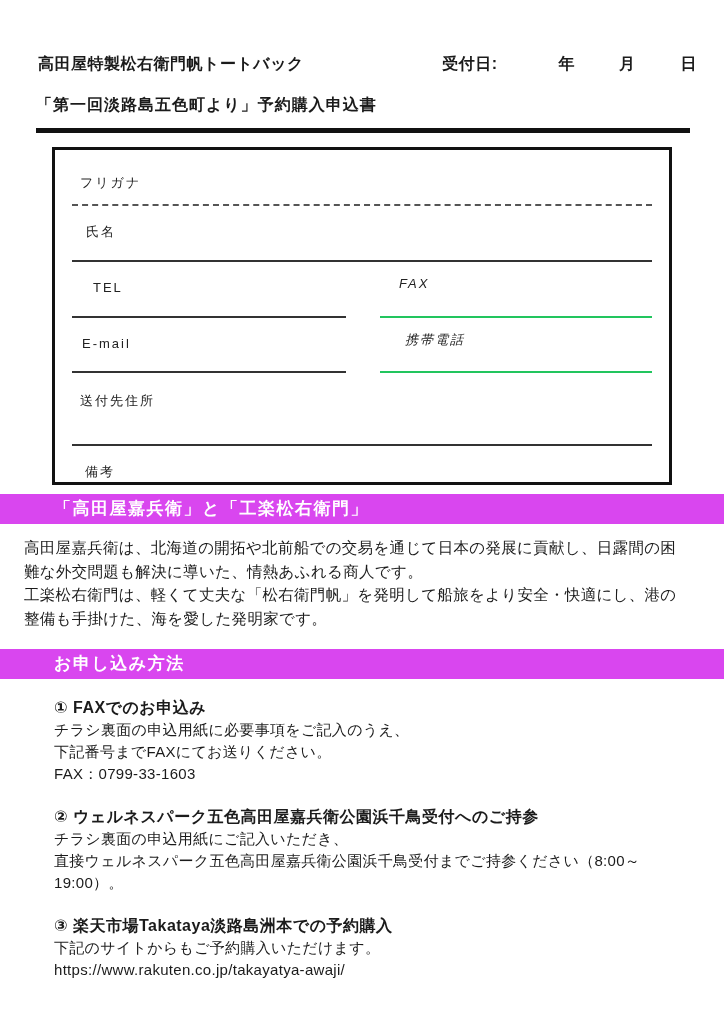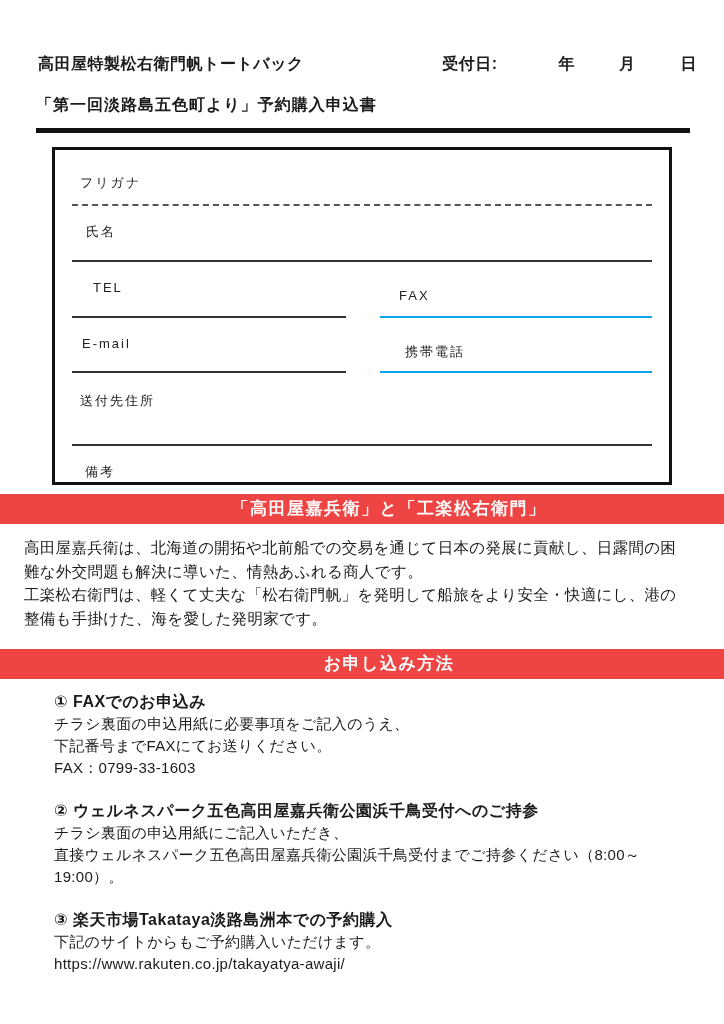--- a/index.html
+++ b/index.html
@@ -33,44 +33,44 @@
   }
   .f-row{box-sizing:border-box;margin:0 17px;}
   .f-lbl{font-size:13px;letter-spacing:2px;color:#222;}
   .row-furigana{height:56px;display:flex;align-items:flex-end;
     padding:0 0 12px 8px;border-bottom:2px dashed #555;}
   .row-name{height:56px;padding:16px 0 0 14px;border-bottom:2px solid #333;}
   .row-cols{height:56px;display:flex;}
   .row-cols .col-l{box-sizing:border-box;width:274px;margin-right:34px;
     border-bottom:2px solid #333;padding-top:16px;}
   .row-cols .col-r{box-sizing:border-box;width:272px;
-    border-bottom:2px solid #0ea5e9;padding-top:24px;}
+    border-bottom:2px solid #22c55e;padding-top:12px;font-style:italic;}
   .col-l .pad-tel{padding-left:21px;}
   .col-r .pad-fax{padding-left:19px;}
   .col-l .pad-email{padding-left:10px;}
   .col-r .pad-mobile{padding-left:5px;margin-left:20px;}
   .row-cols.second{height:55px;}
   .row-address{height:73px;padding:18px 0 0 8px;border-bottom:2px solid #333;}
   .row-notes{height:51px;padding:16px 0 0 13px;}
 
   
   .banner{
-    background:#ef4444;color:#fff;font-weight:bold;font-size:17px;
-    height:30px;line-height:30px;padding-left:54px;letter-spacing:1.5px;text-align:center;
+    background:#d946ef;color:#fff;font-weight:bold;font-size:17px;
+    height:30px;line-height:30px;padding-left:54px;letter-spacing:1.5px;
   }
   .banner.first{margin-top:9px;}
   .banner.second{margin-top:19px;}
 
   
   .bio{margin:12px 44px 0 24px;font-size:15.5px;line-height:23.5px;letter-spacing:.3px;}
 
   
   .methods{margin:8px 44px 0 54px;font-size:15px;line-height:22px;letter-spacing:.3px;}
   .m-title{font-size:16px;font-weight:bold;margin-top:21px;letter-spacing:.5px;}
-  .m-title.first{margin-top:12px;}
+  .m-title.first{margin-top:18px;}
 </style>
 </head>
 <body>
 
 <div class="page">
 
   <div class="header-row">
     <div>高田屋特製松右衛門帆トートバック</div>
     <div class="reception">
       <span>受付日:</span>

